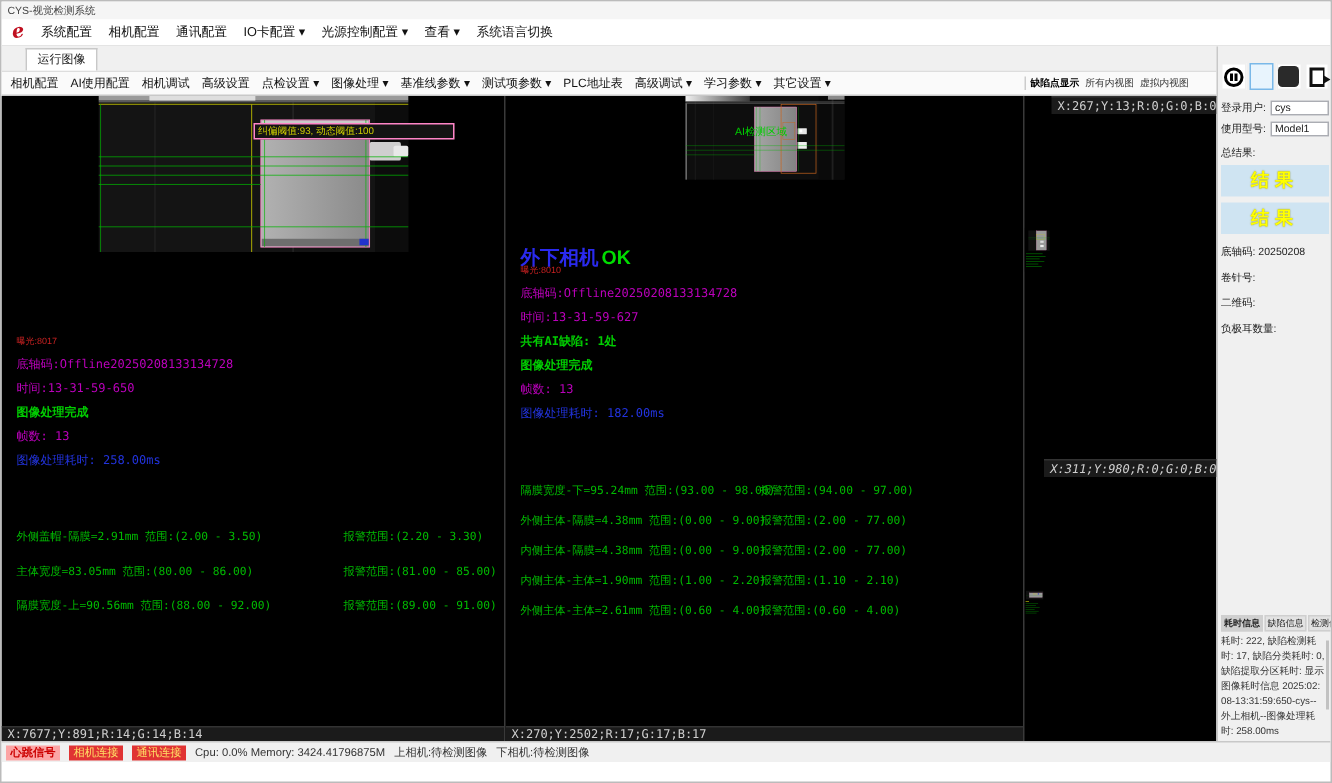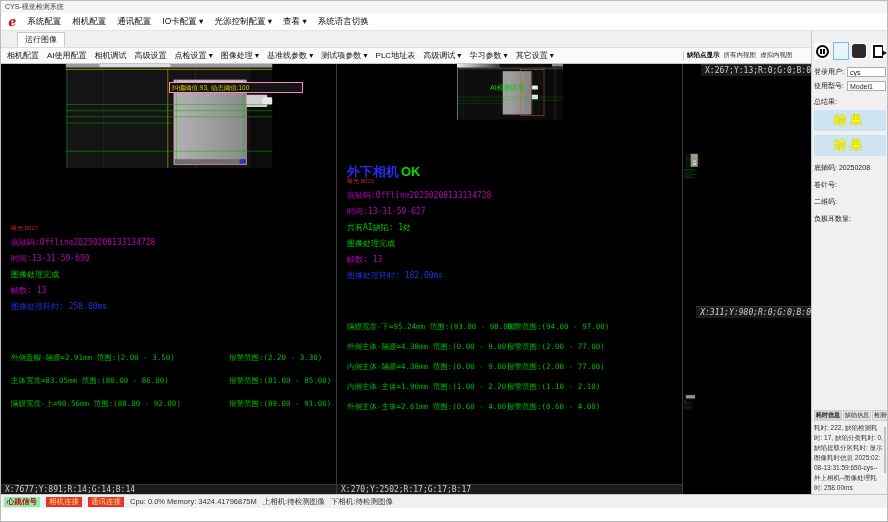--- a/index.html
+++ b/index.html
@@ -27,21 +27,21 @@
   .col-mid { width:346px; border-right:1px solid #3a3a3a; }
   .col-right { width:128px; }
   .ann-box { position:absolute; left:168px; top:18px; width:134px; height:11px; border:1px solid #ff85c8; background:#141414; color:#cfcf00; font-size:6.5px; line-height:9px; padding-left:2px; white-space:nowrap; overflow:hidden; }
   .ai-label { position:absolute; left:153px; top:19px; color:#00cc00; font-size:7px; }
   .overlay { margin:26px 0 0 10px; }
   .overlay.mid { margin-top:14px; }
   .cam-title { font-size:13px; font-weight:bold; color:#2a2aee; line-height:1.05; }
   .cam-title .ok { color:#00dd00; margin-left:2px; }
   .t-red { color:#cc2222; font-size:6px; line-height:1.1; }
   .t-mag { color:#bb00bb; font-size:8px; margin-top:5px; font-family:"DejaVu Sans Mono", monospace; }
-  .t-green { color:#00cc00; font-size:8px; margin-top:5px; font-family:"DejaVu Sans Mono", monospace; }
+  .t-green { color:#00cc00; font-size:8px; margin-top:5px; font-family:"DejaVu Sans Mono", monospace;font-weight:bold; }
   .t-blue { color:#2233dd; font-size:8px; margin-top:5px; font-family:"DejaVu Sans Mono", monospace; }
   .meas { margin:10px 0 0 10px; font-family:"DejaVu Sans Mono", monospace; }
   .meas-row { display:flex; font-size:7.5px; color:#00bb00; margin-bottom:13px; white-space:nowrap; }
   .meas.midm .meas-row { margin-bottom:10px; }
   .m-l { width:218px; }
   .meas.midm .m-l { width:160px; }
   .spacer { flex:1; }
   .coord-bar { height:12px; background:#1b1b1b; border-top:1px solid #333; color:#cfcfcf; font-size:8px; display:flex; align-items:center; padding-left:4px; font-family:"DejaVu Sans Mono", monospace; }
   .preview { display:flex; flex-direction:row; }
   .preview.top { margin-bottom:6px; }
@@ -66,21 +66,21 @@
   .result-box { height:21px; background:#cfe4f2; margin:2px 0; display:flex; align-items:center; justify-content:center; color:#ffff00; font-weight:bold; font-size:12px; letter-spacing:4px; text-shadow:0 0 1px #888800; }
   .plain-line { margin:5px 0 2px; white-space:nowrap; }
   .info-tabs { display:flex; gap:1px; margin-top:2px; }
   .info-tab { background:#e2e2e2; border:1px solid #cfcfcf; font-size:6px; padding:0 1px; white-space:nowrap; }
   .info-tab:first-child { background:#d0d0d0; font-weight:bold; }
   .stats { font-size:6.5px; color:#333; line-height:1.55; margin-top:2px; word-break:break-all; padding-right:3px; position:relative; }
   .stats .sb { position:absolute; right:0; top:4px; width:2px; height:46px; background:#c2c2c2; }
 
   
   .statusbar { height:14px; background:#f0f0f0; border-top:1px solid #c8c8c8; display:flex; gap:6px; align-items:center; font-size:7.5px; color:#333; padding:0 3px; }
-  .badge-y { background:#86efac; color:#cc0000; font-weight:bold; padding:0 3px; line-height:10px; }
+  .badge-y { background:#fca5a5; color:#cc0000; font-weight:bold; padding:0 3px; line-height:10px; }
   .badge-r { background:#e03333; color:#ffe066; padding:0 3px; line-height:10px; }
   .sb-text { white-space:nowrap; }
 </style>
 </head>
 <body>
 
 <div class="app">
 
   <div class="titlebar">
     <span>CYS-视觉检测系统</span>

